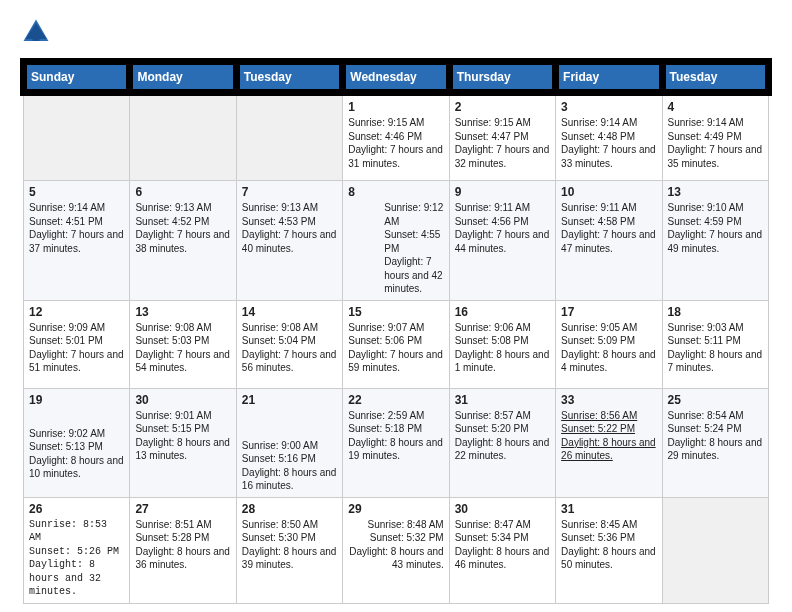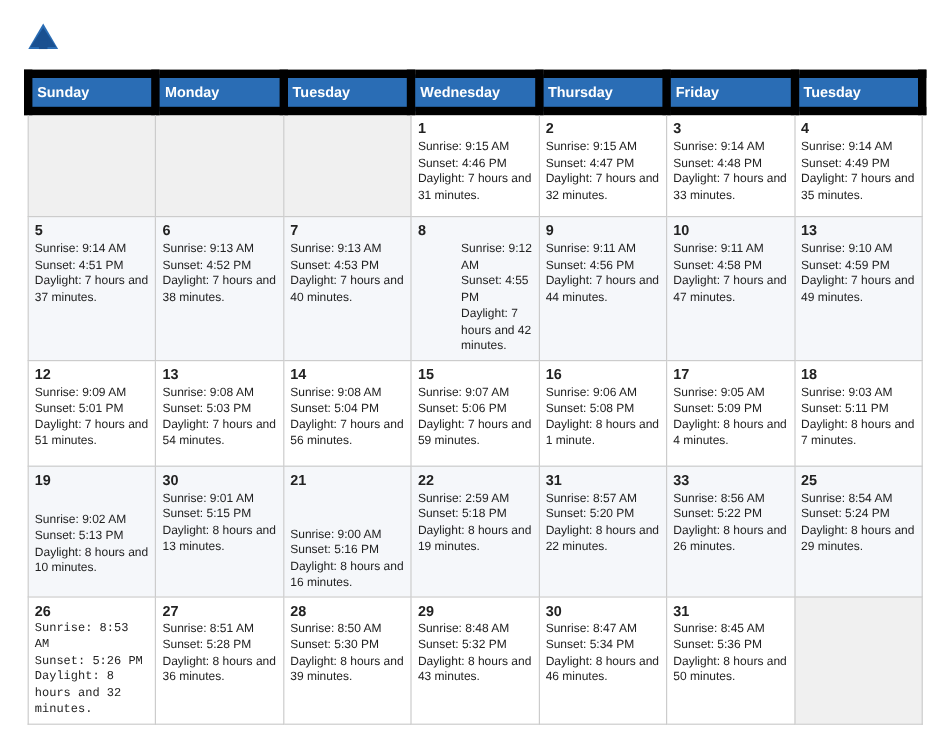--- a/index.html
+++ b/index.html
@@ -278,21 +278,21 @@
 Daylight: 8 hours and 19 minutes.</div>
           </td>
           <td>
             <span class="day-num">31</span>
             <div class="cell-text" style="white-space: pre-line;">Sunrise: 8:57 AM
 Sunset: 5:20 PM
 Daylight: 8 hours and 22 minutes.</div>
           </td>
           <td>
             <span class="day-num">33</span>
-            <div class="cell-text" style="white-space: pre-line;">Sunrise: 8:56 AM
+            <div class="cell-text" style="white-space: pre-line; text-decoration: underline;">Sunrise: 8:56 AM
 Sunset: 5:22 PM
 Daylight: 8 hours and 26 minutes.</div>
           </td>
           <td>
             <span class="day-num">25</span>
             <div class="cell-text" style="white-space: pre-line;">Sunrise: 8:54 AM
 Sunset: 5:24 PM
 Daylight: 8 hours and 29 minutes.</div>
           </td>
         </tr>
@@ -310,21 +310,21 @@
 Daylight: 8 hours and 36 minutes.</div>
           </td>
           <td>
             <span class="day-num">28</span>
             <div class="cell-text" style="white-space: pre-line;">Sunrise: 8:50 AM
 Sunset: 5:30 PM
 Daylight: 8 hours and 39 minutes.</div>
           </td>
           <td>
             <span class="day-num">29</span>
-            <div class="cell-text" style="white-space: pre-line;">Sunrise: 8:48 AM
+            <div class="cell-text" style="white-space: pre-line; text-align: right;">Sunrise: 8:48 AM
 Sunset: 5:32 PM
 Daylight: 8 hours and 43 minutes.</div>
           </td>
           <td>
             <span class="day-num">30</span>
             <div class="cell-text" style="white-space: pre-line;">Sunrise: 8:47 AM
 Sunset: 5:34 PM
 Daylight: 8 hours and 46 minutes.</div>
           </td>
           <td>

